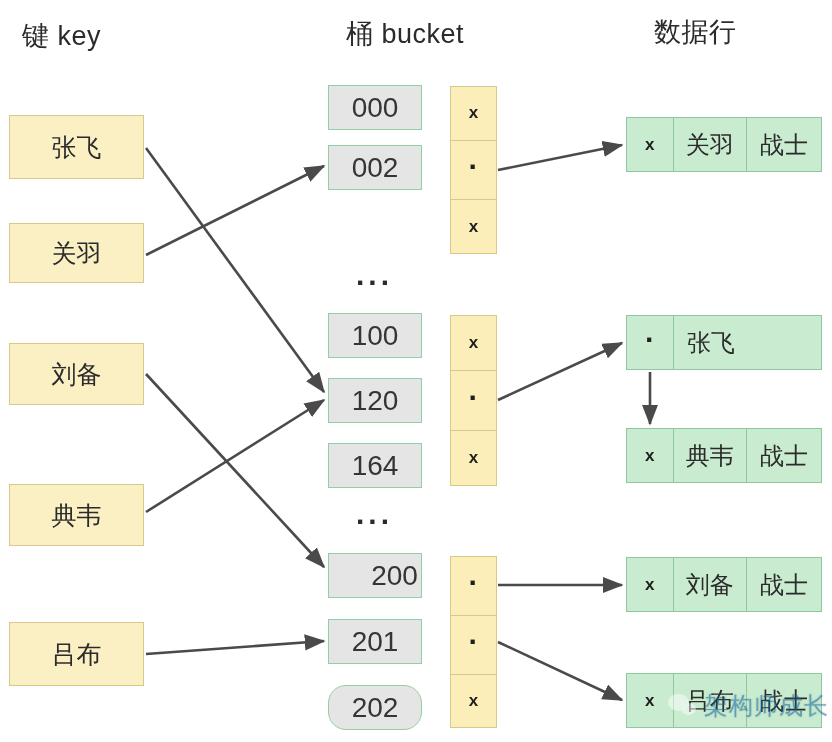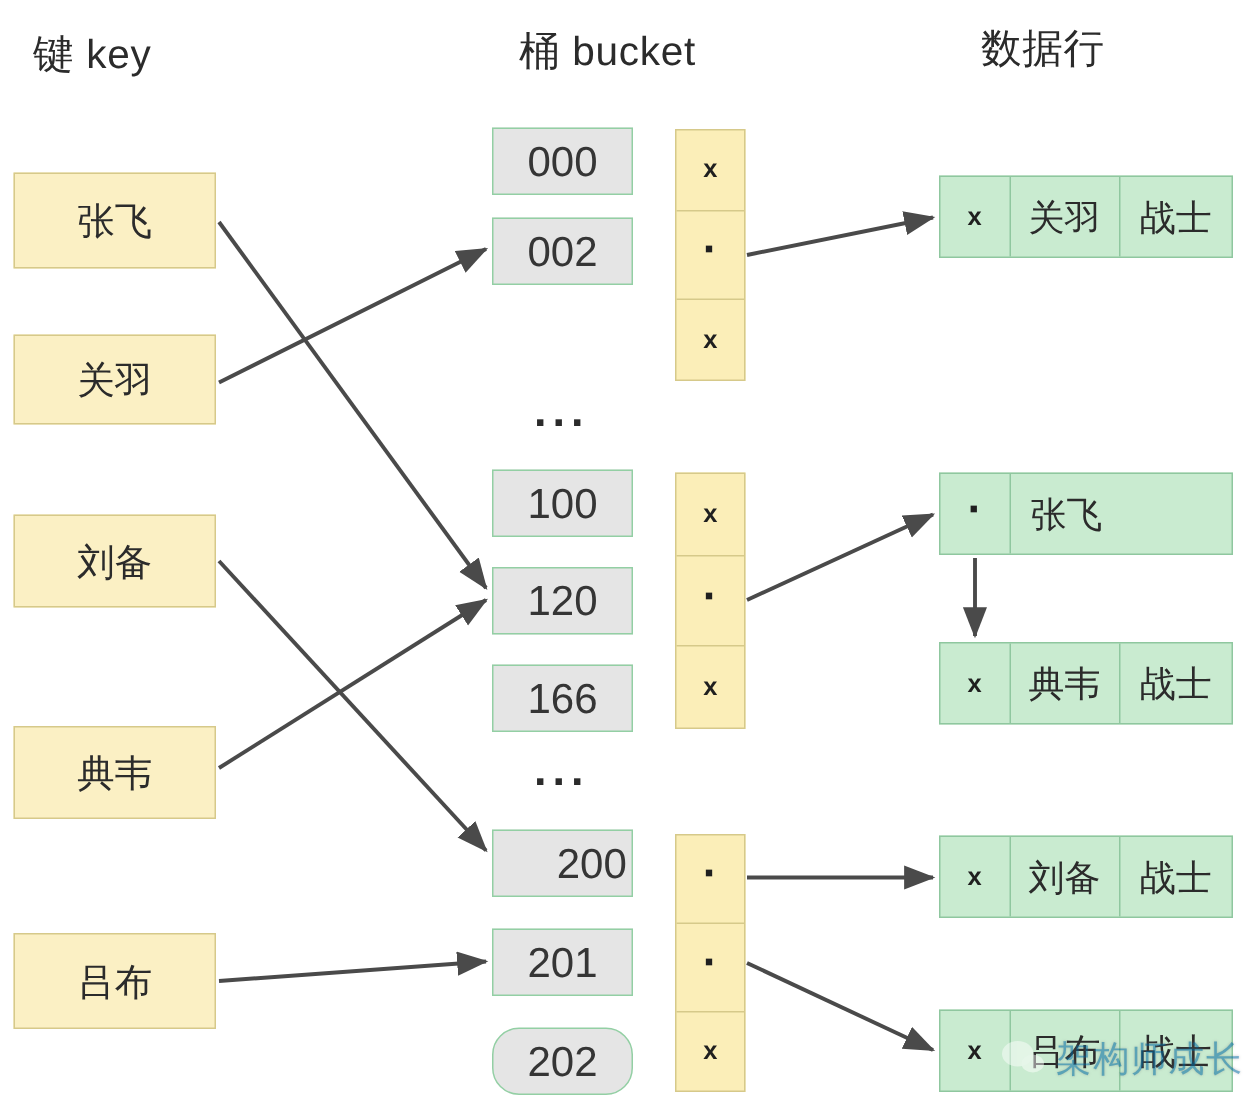--- a/index.html
+++ b/index.html
@@ -173,21 +173,21 @@
 
   <div class="ellipsis" style="left:356px;top:258px;">...</div>
 
   <div class="box bucket-box" style="left:328px;top:313px;width:94px;height:45px;">
     <span>100</span>
   </div>
   <div class="box bucket-box" style="left:328px;top:378px;width:94px;height:45px;">
     <span>120</span>
   </div>
   <div class="box bucket-box" style="left:328px;top:443px;width:94px;height:45px;">
-    <span>166</span>
+    <span>164</span>
   </div>
 
   <div class="ptr-stack" style="left:450px;top:315px;width:47px;height:171px;">
     <div class="ptr-cell">x</div>
     <div class="ptr-cell dot">·</div>
     <div class="ptr-cell">x</div>
   </div>
 
   <div class="ellipsis" style="left:356px;top:497px;">...</div>
 

